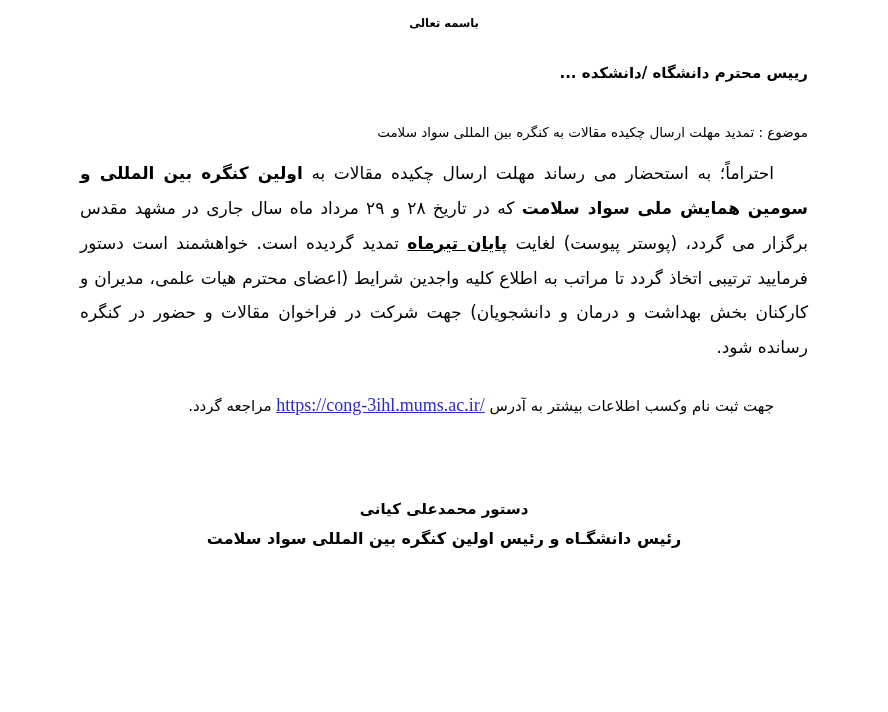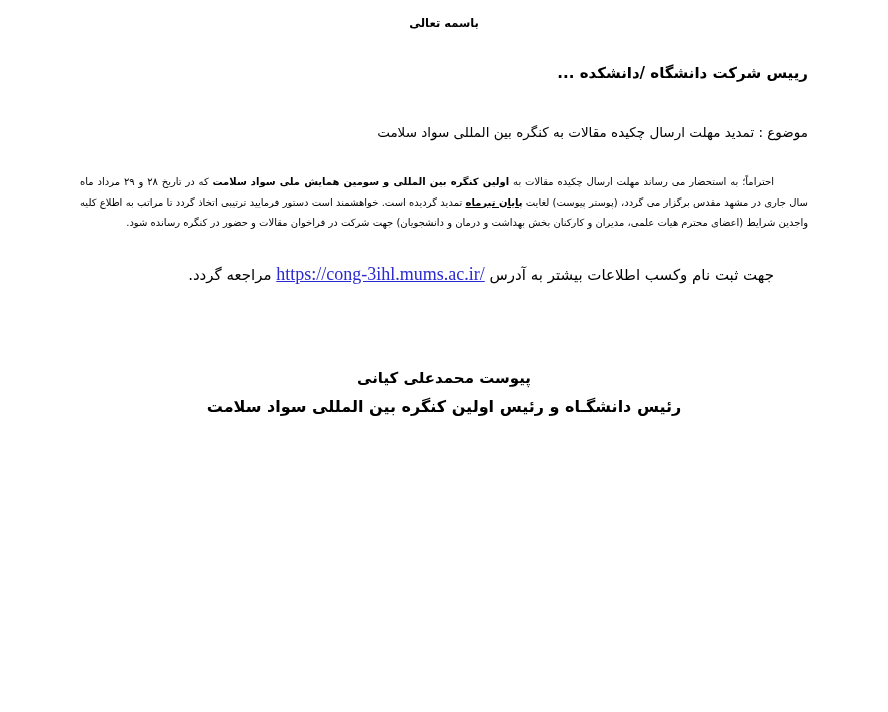--- a/index.html
+++ b/index.html
@@ -43,24 +43,24 @@
     padding-right: 20px;
   }
   .greeting {
     margin-top: 44px;
     text-align: right;
     font-size: 14px;
     font-weight: bold;
     padding-right: 20px;
   }
   .body-text {
-    margin-top: 32px;
+    margin-top: 16px;
     text-align: justify;
     text-align-last: right;
-    font-size: 10px;
+    font-size: 17px;
     line-height: 2.05;
     padding-right: 20px;
     padding-left: 20px;
   }
   .body-text .indent {
     display: inline-block;
     width: 34px;
   }
   .strong {
     font-weight: bold;
@@ -107,31 +107,31 @@
     letter-spacing: 0.2px;
   }
 </style>
 </head>
 <body>
 
 <div class="page">
 
   <div class="basmalah">باسمه تعالی</div>
 
-  <div class="addressee">ریيس شرکت دانشگاه /دانشکده  ...</div>
+  <div class="addressee">ریيس محترم دانشگاه /دانشکده  ...</div>
 
   <div class="subject">موضوع : تمدید مهلت ارسال چکیده مقالات به کنگره بین المللی سواد سلامت</div>
 
 
   <div class="body-text">
     <span class="indent"></span><span>احتراماً؛ به استحضار می رساند مهلت ارسال چکیده مقالات به </span><span class="strong">اولین کنگره بین المللی و سومین همایش ملی سواد سلامت</span><span> که در تاریخ ۲۸ و ۲۹ مرداد ماه سال جاری در مشهد مقدس برگزار می گردد، (پوستر پیوست) لغایت </span><span class="underline">پایان تیرماه</span><span> تمدید گردیده است. خواهشمند است دستور فرمایید ترتیبی اتخاذ گردد تا مراتب به اطلاع کلیه واجدین شرایط (اعضای محترم هیات علمی، مدیران و کارکنان بخش بهداشت و درمان و دانشجویان) جهت شرکت در فراخوان مقالات و حضور در کنگره رسانده شود.</span>
   </div>
 
   <div class="para2">
     <span class="indent"></span><span>جهت ثبت نام وکسب اطلاعات بیشتر به آدرس </span><span class="link">https://cong-3ihl.mums.ac.ir/</span><span> مراجعه گردد.</span>
   </div>
 
   <div class="signature">
-    <div class="sign-name">پیوست محمدعلی کیانی</div>
+    <div class="sign-name">دستور محمدعلی کیانی</div>
     <div class="sign-title">رئیس دانشگـاه و رئیس اولین کنگره بین المللی سواد سلامت</div>
   </div>
 
 </div>
 
 </body></html>

